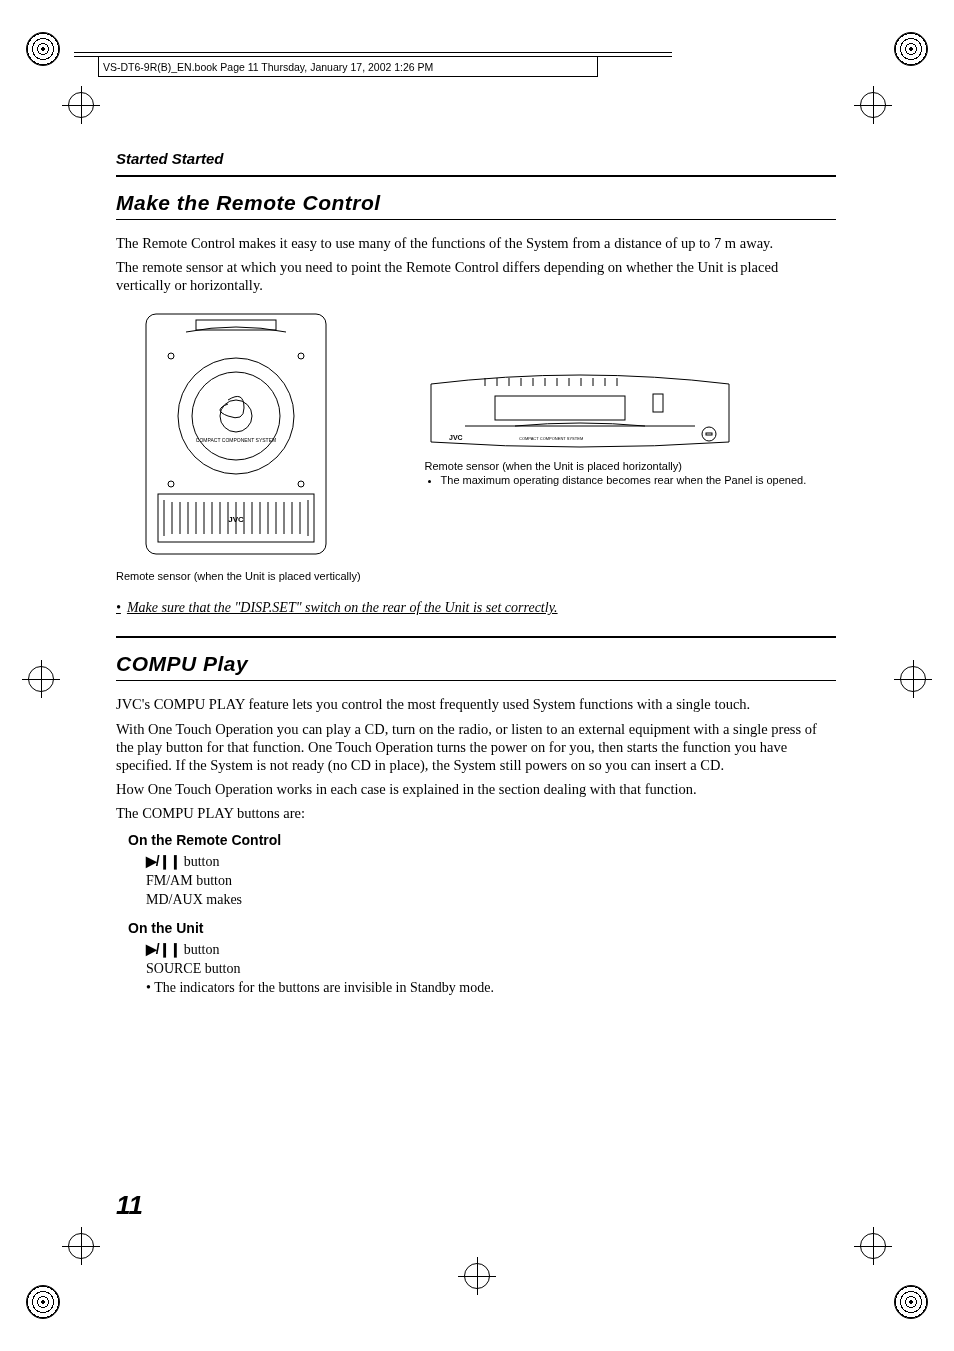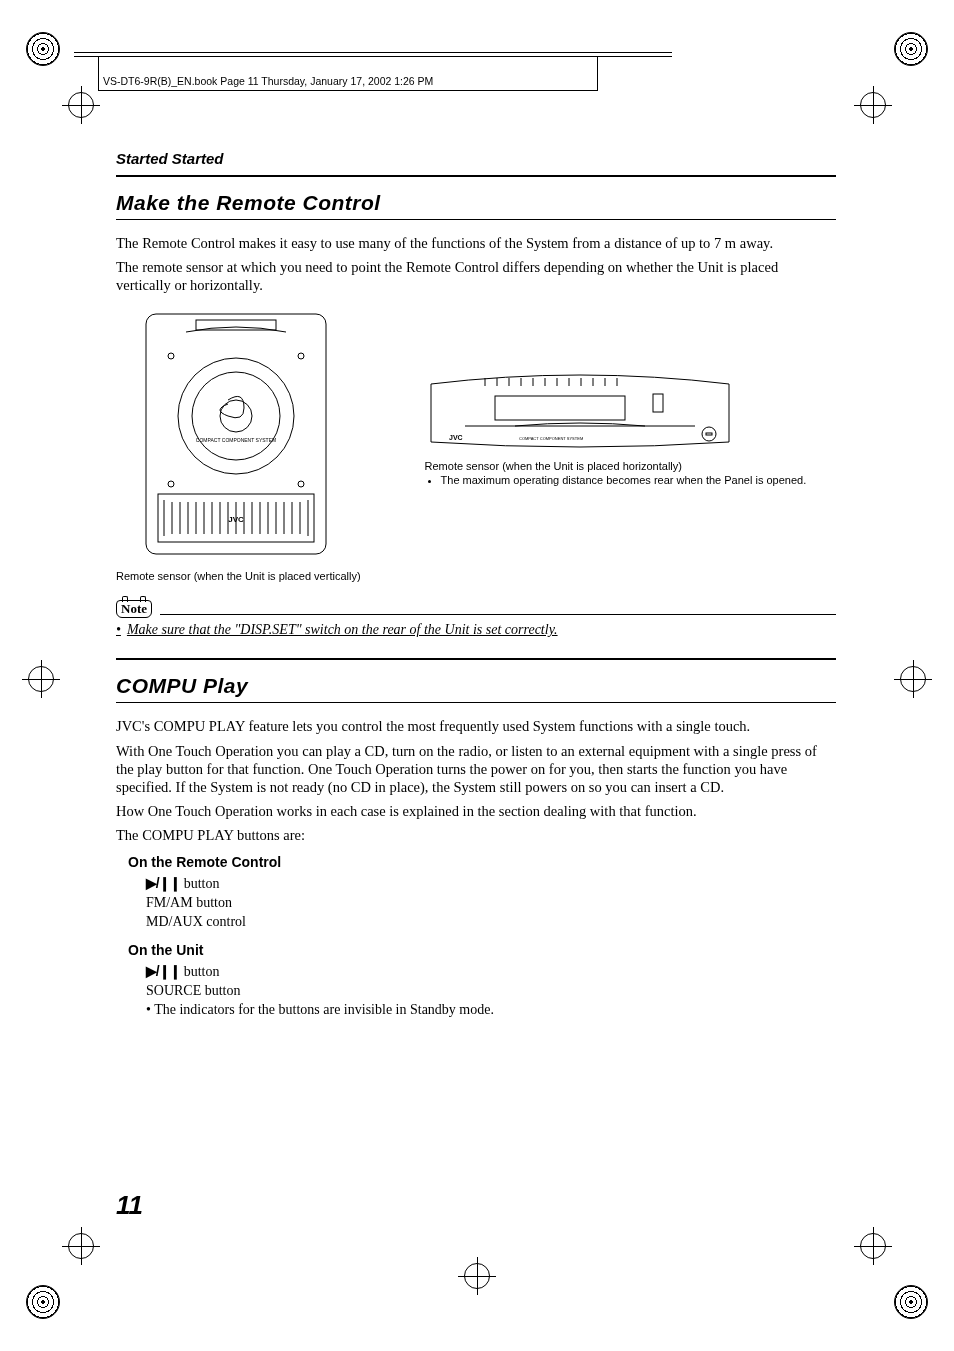--- a/index.html
+++ b/index.html
@@ -26,23 +26,23 @@
   .cross-bl { bottom: 86px; left: 62px; }
   .cross-br { bottom: 86px; right: 62px; }
   .cross-ml { top: 660px; left: 22px; }
   .cross-mr { top: 660px; right: 22px; }
   .cross-mc { bottom: 56px; left: 458px; }
 
   .edge-line-top { top: 52px; left: 74px; right: 282px; height: 1px; background:#000; }
   .edge-line-top2 { top: 56px; left: 74px; right: 282px; height: 1px; background:#000; }
 
   
-  .pathbar { position: absolute; top: 56px; left: 98px; width: 500px; height: 35px;
+  .pathbar { position: absolute; top: 56px; left: 98px; width: 500px; height: 21px;
              border: 1px solid #000; background:#fff; font-family: Arial, sans-serif;
-             font-size: 10.5px; line-height: 16px; padding: 16px 4px; }
+             font-size: 10.5px; line-height: 16px; padding: 2px 4px; }
 
   
   .content { position: absolute; top: 150px; left: 116px; width: 720px; }
 
   .chapter { font-family: Arial, sans-serif; font-style: italic; font-weight: bold;
              font-size: 15px; margin-bottom: 8px; }
   hr.rule { border: none; border-top: 2px solid #000; margin: 0 0 14px 0; }
   hr.thin { border: none; border-top: 1px solid #000; margin: 0 0 14px 0; }
 
   h2.sect { font-family: Arial, sans-serif; font-style: italic; font-weight: 900;
@@ -207,44 +207,40 @@
             <rect x="-3" y="-1" width="6" height="2" fill="none" stroke="#000"></rect>
           </g>
         </svg>
         <div class="cap">Remote sensor (when the Unit is placed horizontally)</div>
         <ul>
           <li>The maximum operating distance becomes rear when the Panel is opened.</li>
         </ul>
       </div>
     </div>
 
-    <div class="note-row">
-      <span class="note-icon">Note</span>
-      <span class="note-line"></span>
-    </div>
     <div class="note-text">
       <span class="bullet">•</span><span>Make sure that the "DISP.SET" switch on the rear of the Unit is set correctly.</span>
     </div>
 
     <hr class="rule">
     <h2 class="sect">COMPU Play</h2>
     <hr class="thin">
 
     <p class="body">JVC's COMPU PLAY feature lets you control the most frequently used System functions with a single touch.</p>
     <p class="body">With One Touch Operation you can play a CD, turn on the radio, or listen to an external equipment with a single press of the play button for that function. One Touch Operation turns the power on for you, then starts the function you have specified. If the System is not ready (no CD in place), the System still powers on so you can insert a CD.</p>
     <p class="body">How One Touch Operation works in each case is explained in the section dealing with that function.</p>
     <p class="body">The COMPU PLAY buttons are:</p>
 
     <div class="sub">On the Remote Control</div>
     <div class="btnlist">
       <div class="row">
         <span class="playpause">▶/❙❙</span><span> button</span>
       </div>
       <div class="row">FM/AM button</div>
-      <div class="row">MD/AUX control</div>
+      <div class="row">MD/AUX makes</div>
     </div>
 
     <div class="sub">On the Unit</div>
     <div class="btnlist">
       <div class="row">
         <span class="playpause">▶/❙❙</span><span> button</span>
       </div>
       <div class="row">SOURCE button</div>
     </div>
     <div class="smallbullet">

